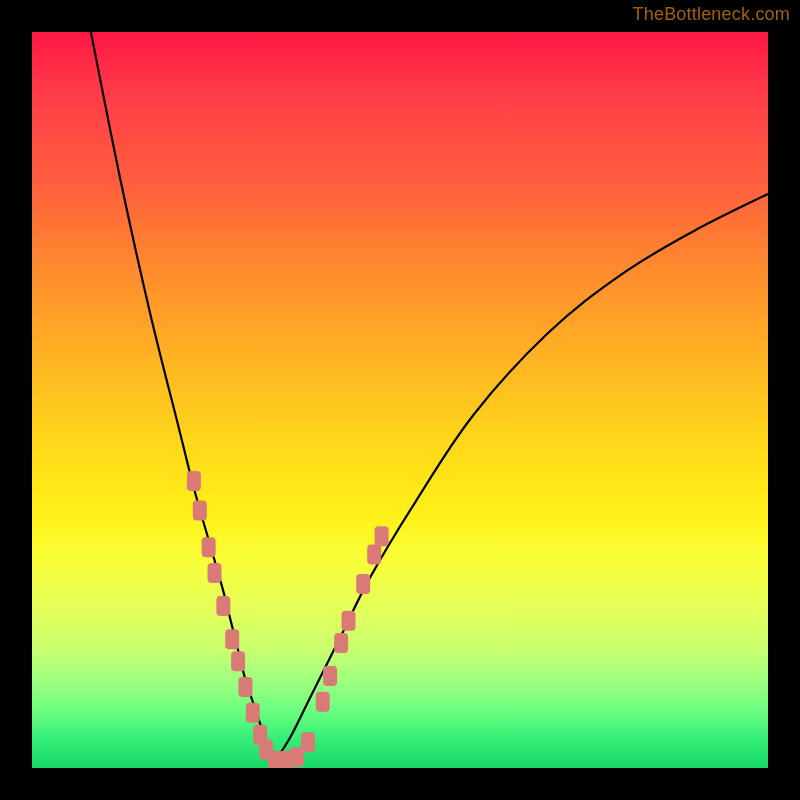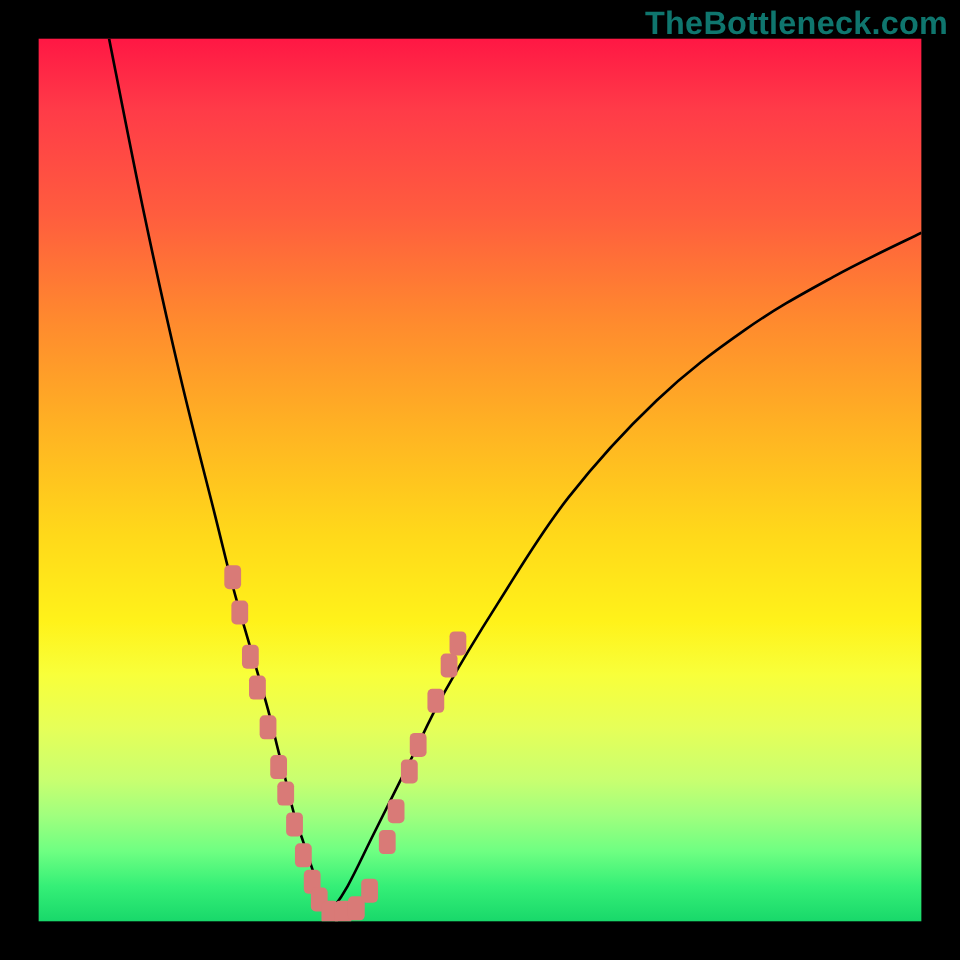--- a/index.html
+++ b/index.html
@@ -43,23 +43,23 @@
       #c8ff70 84%,
       #a0ff7e 88%,
       #6fff82 92%,
       #35ef77 96%,
       #18d86a 100%);
   }
   .watermark {
     position: absolute;
     top: 4px;
     right: 10px;
-    color: #0f766e;
-    font-size: 27px;
-    font-weight: 700;
+    color: #a16207;
+    font-size: 18px;
+    font-weight: 400;
     letter-spacing: 0.2px;
     user-select: none;
   }
   svg.curves {
     position: absolute;
     inset: 0;
   }
 </style>
 </head>
 <body>

